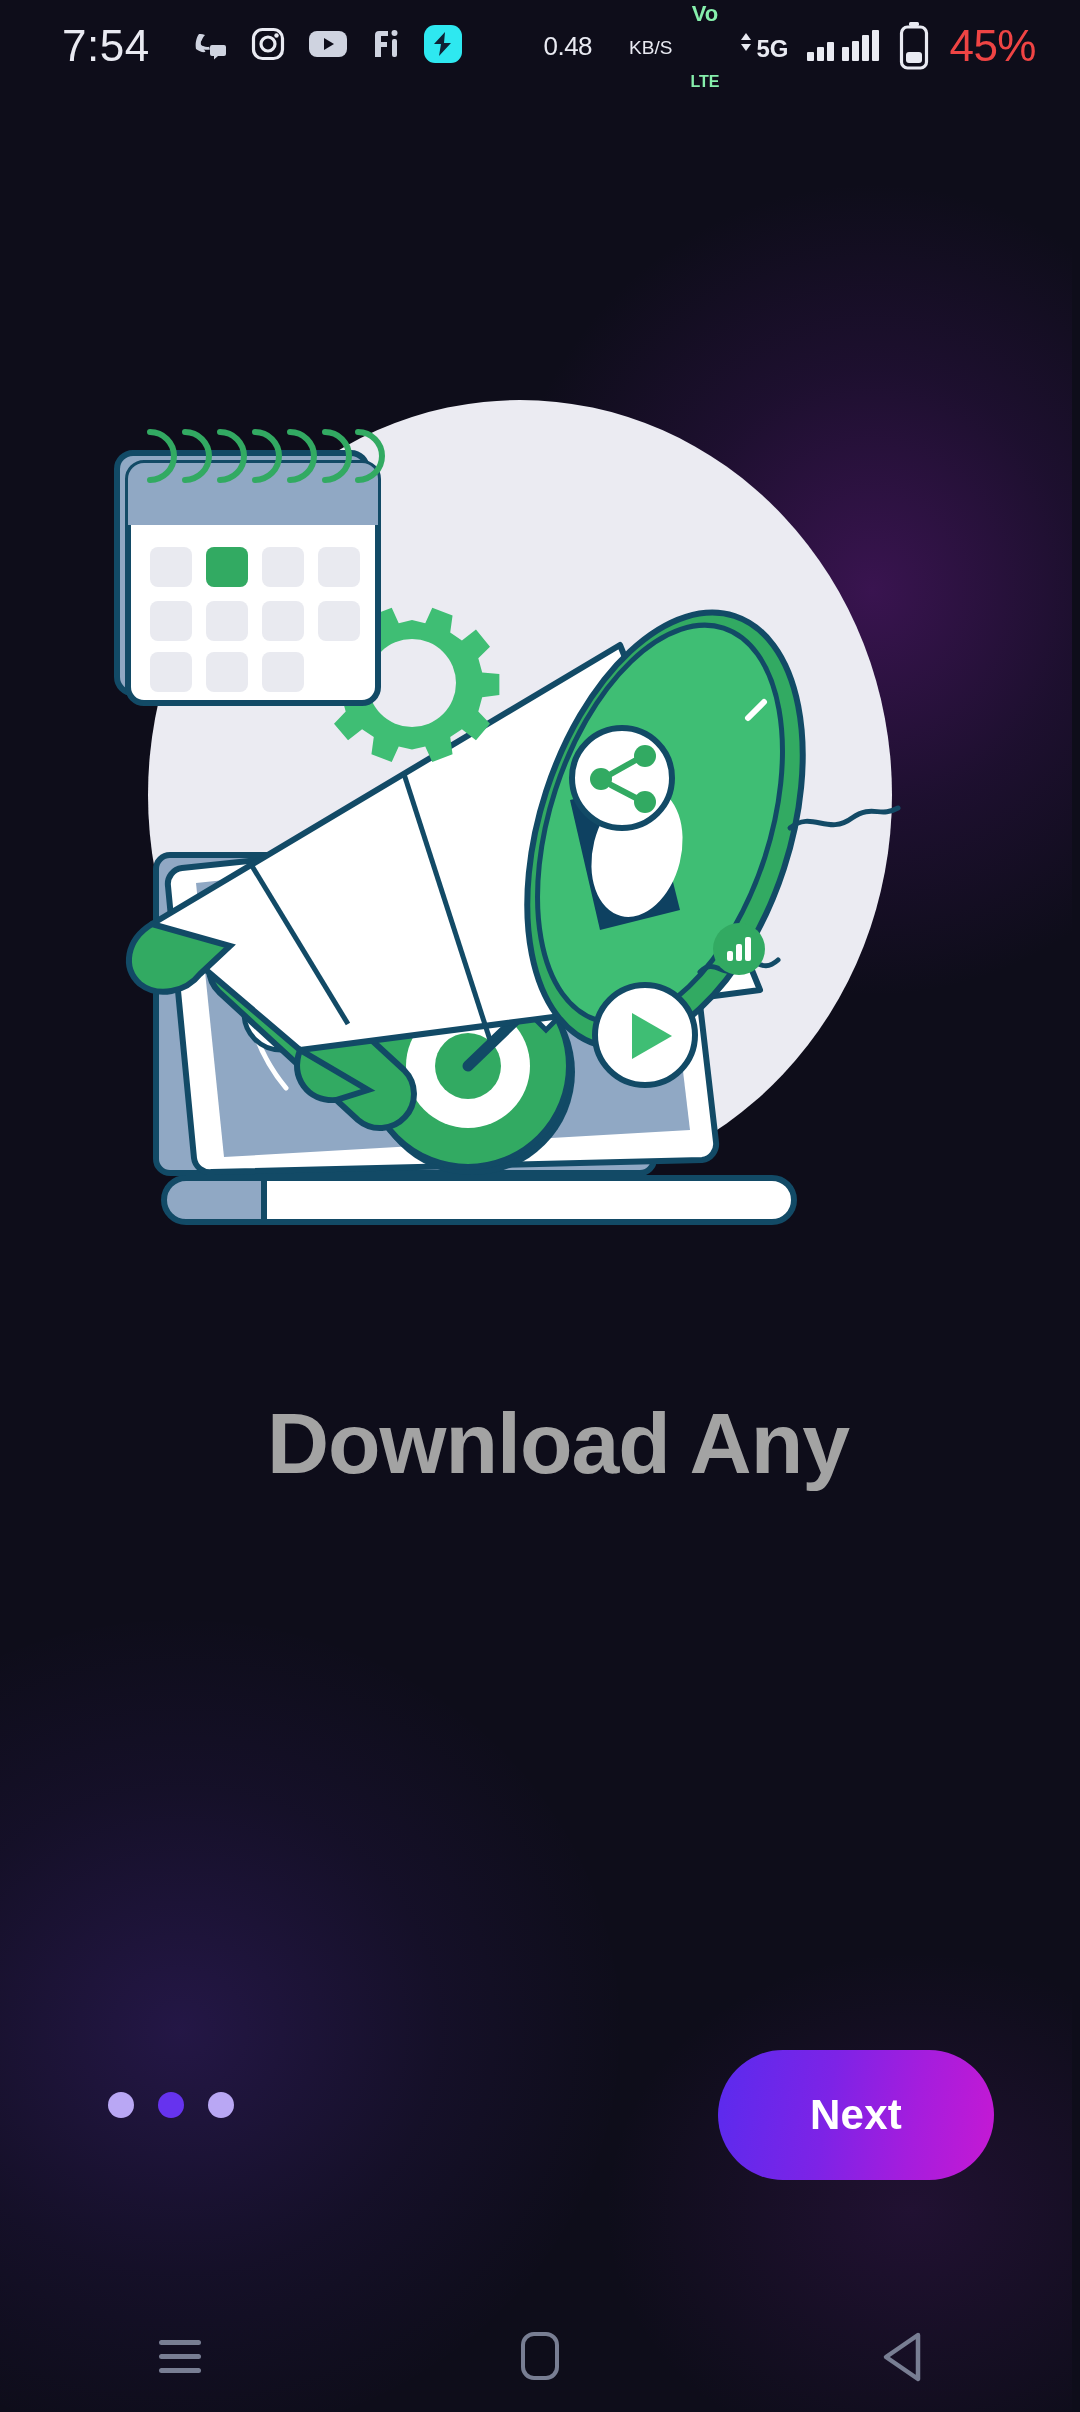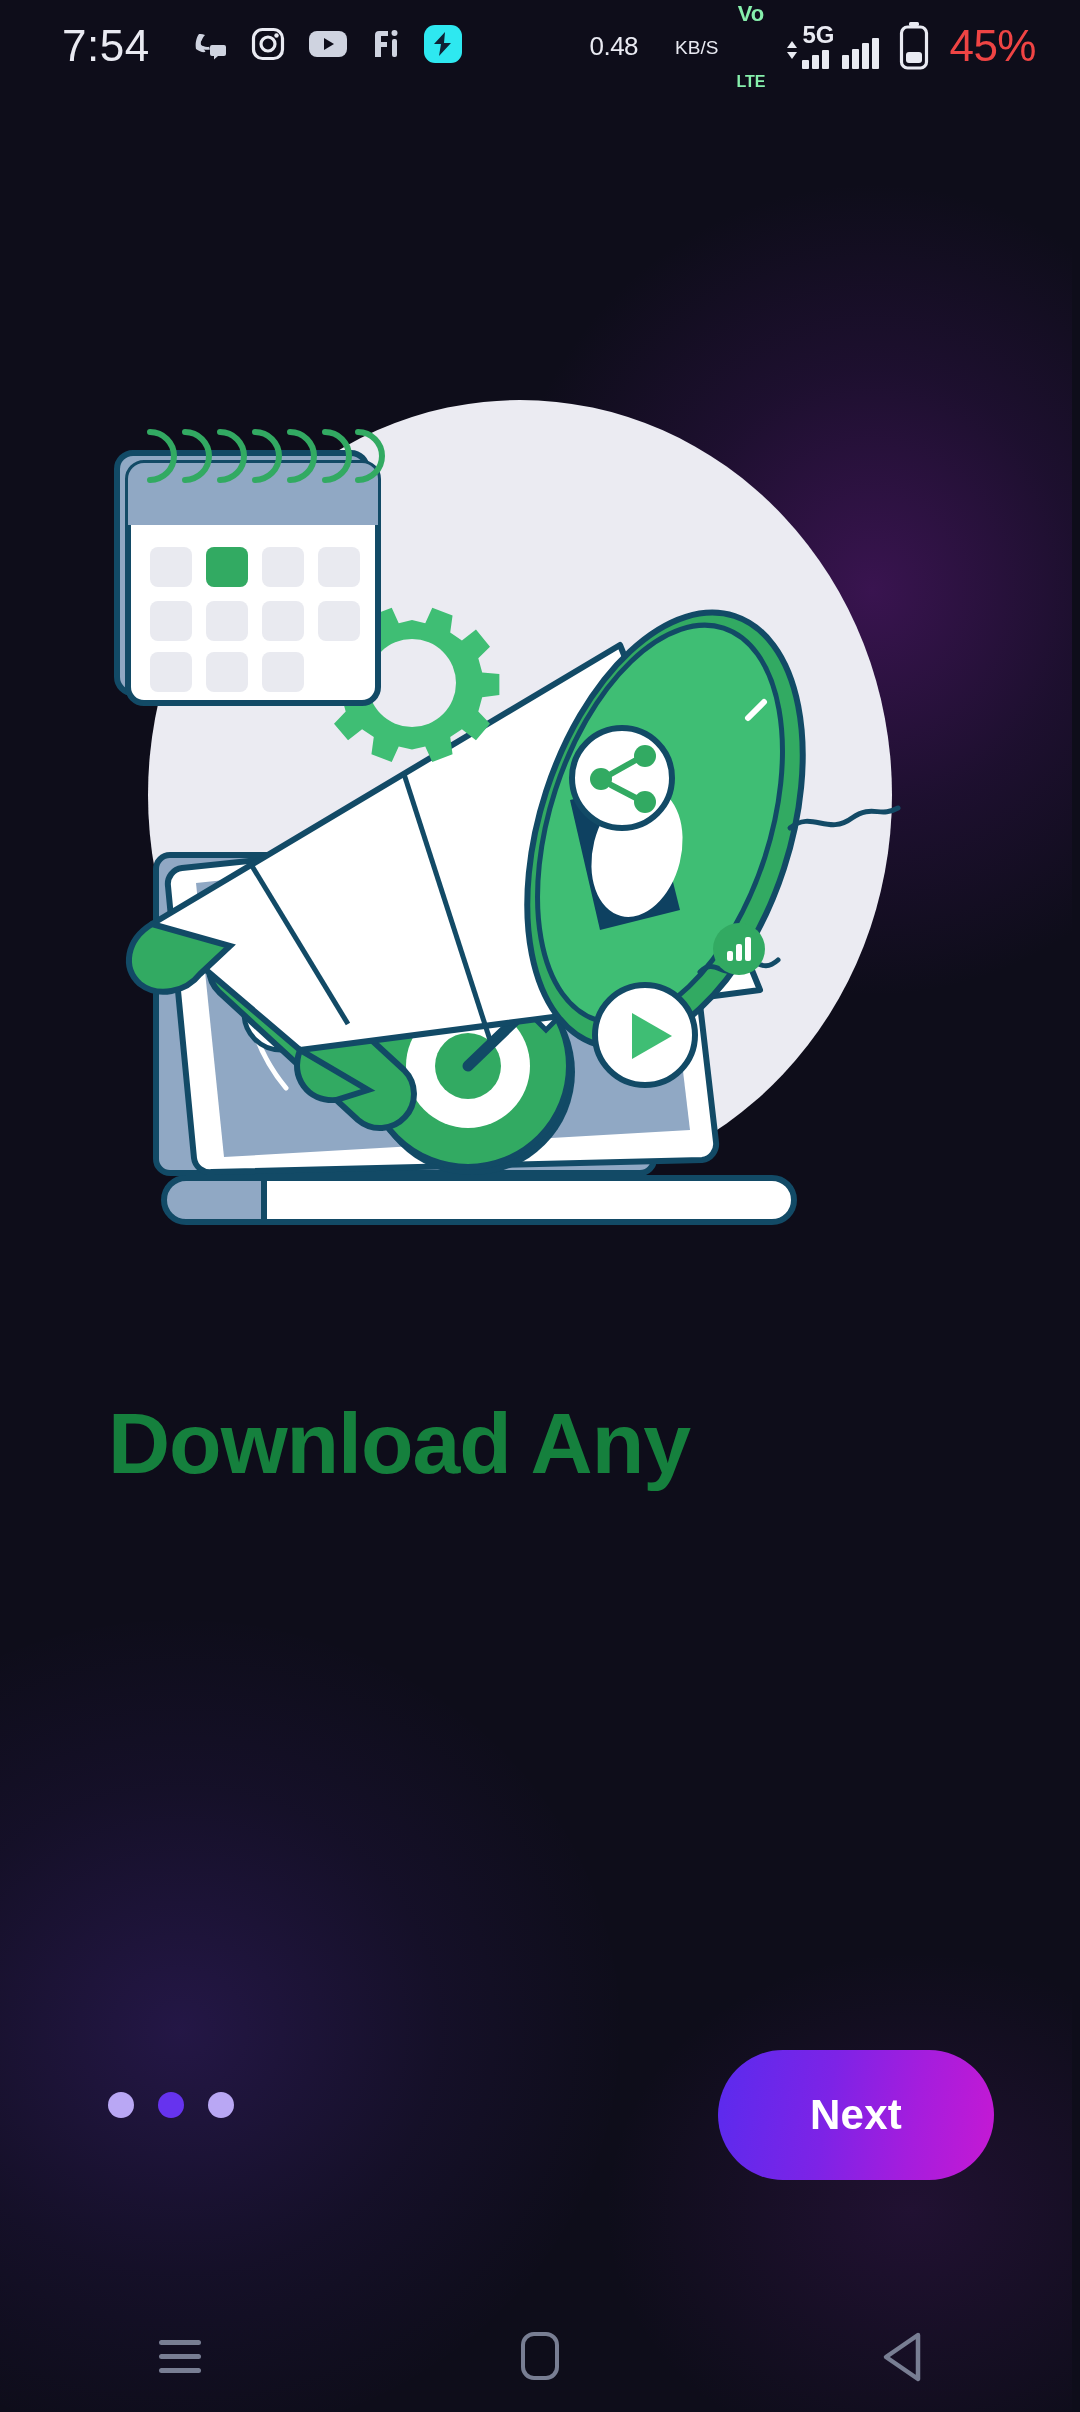--- a/index.html
+++ b/index.html
@@ -55,41 +55,41 @@
   }
   .sb-net .v { font-size:26px; font-weight:400; letter-spacing:-0.5px; }
   .sb-net .u { font-size:19px; font-weight:400; margin-top:2px;margin-left:37px; }
   .sb-volte {
     display:flex; flex-direction:column; align-items:center; justify-content:center;
     color:#86efac; line-height:1; font-weight:700; margin-left:6px;gap:47px;
   }
   .sb-volte .a { font-size:22px; }
   .sb-volte .b { font-size:16px; margin-top:2px; }
   .sb-sig { display:flex; align-items:flex-end; gap:3px; margin-left:8px; }
-  .sb-5g-wrap { display:flex; flex-direction:column; align-items:flex-start; }
+  .sb-5g-wrap { display:flex; flex-direction:row; align-items:flex-end;gap:19px; }
   .sb-5g { color:#e9eaf2; font-size:24px; font-weight:700; line-height:1; }
   .bars { display:flex; align-items:flex-end; gap:3px; height:30px; }
   .bars i { display:block; width:7px; background:#e9eaf2; border-radius:1px; }
   .batt-pct { color:#ef4444; font-size:44px; font-weight:400; margin-left:8px; letter-spacing:-0.5px; }
 
   
   #illustration {
     position:absolute; left:0; top:400px; width:1080px; height:880px; z-index:10;
   }
   #illustration svg { display:block; width:1080px; height:880px; }
 
   
   #headline {
     position:absolute; left:108px; top:1400px; width:900px; z-index:20;
   }
   .hl-line {
     font-size:86px; font-weight:700; line-height:1.0;
     letter-spacing:-1px; white-space:nowrap;
   }
-  .hl-white { color:#15803d; }
+  .hl-white { color:#a3a3a3;text-align:center; }
   .hl-grad {
     background:linear-gradient(90deg,#5b35f0 0%, #8a20e8 42%, #b916d8 72%, #d914cf 100%);
     -webkit-background-clip:text; background-clip:text;
     -webkit-text-fill-color:transparent; color:transparent;
     display:inline-block;
   }
   .hl-2 { margin-top:42px; }
   .hl-3 { margin-top:40px; }
 
   

